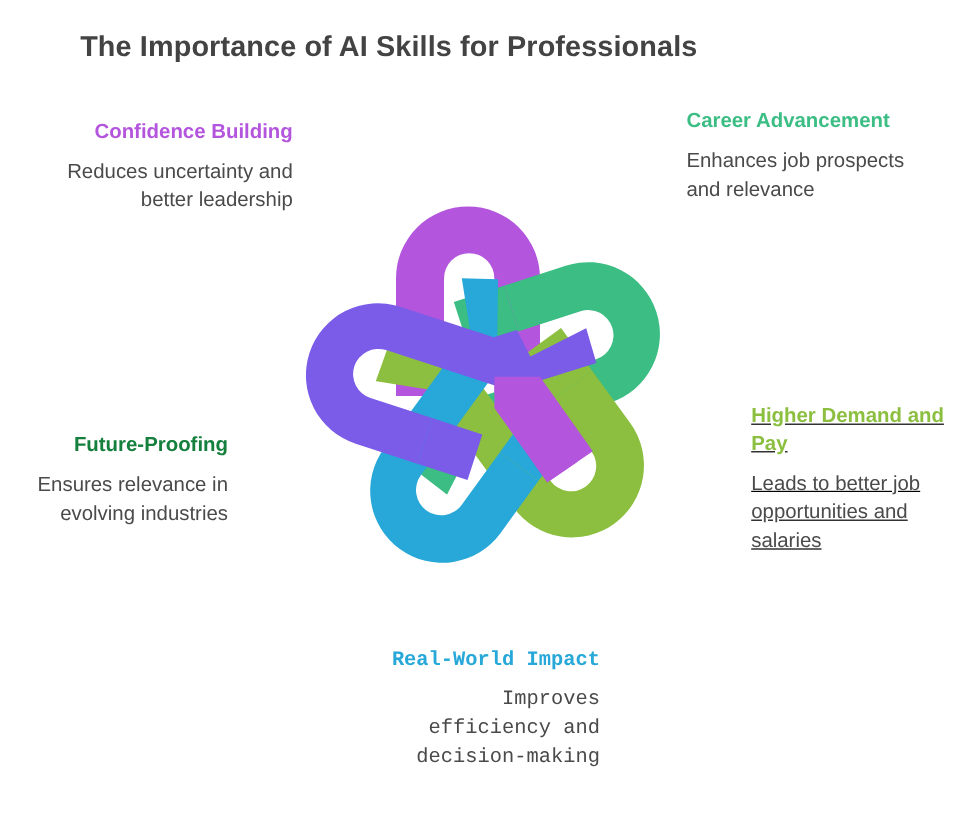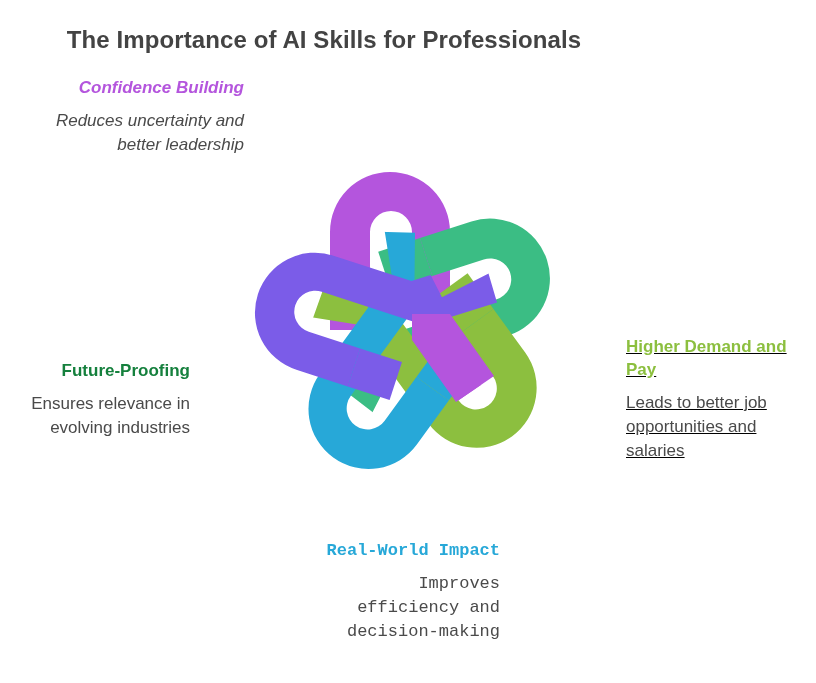--- a/index.html
+++ b/index.html
@@ -63,21 +63,21 @@
     line-height: 24px;
     color: #4a4a4a;
     margin: 0;
   }
 
   .callout.align-right { text-align: right; }
   .callout.align-left  { text-align: left; }
   .callout.align-center{ text-align: right; font-family: Liberation Mono, monospace; }
 
   
-  #callout-confidence      { left: 44px;  top: 76px;  width: 200px; font-style: italic; }
+  #callout-confidence      { left: 44px;  top: 98px;  width: 200px; }
   #callout-career          { left: 572px; top: 89px;  width: 210px; }
   #callout-higher-demand   { left: 626px; top: 335px; width: 190px; text-decoration: underline; }
   #callout-real-world      { left: 316px; top: 539px; width: 184px; }
   #callout-future-proofing { left: 10px;  top: 359px; width: 180px; }
 </style>
 </head>
 <body>
 
 <div id="infographic">
 
@@ -246,20 +246,24 @@
 
       </g>
     </svg>
   </div>
 
   <div class="callout align-right" id="callout-confidence">
     <div class="callout-title" style="color:#b455dd">Confidence Building</div>
     <div class="callout-desc">Reduces uncertainty and better leadership</div>
   </div>
 
+  <div class="callout align-left" id="callout-career">
+    <div class="callout-title" style="color:#3bbd84">Career Advancement</div>
+    <div class="callout-desc">Enhances job prospects and relevance</div>
+  </div>
 
   <div class="callout align-left" id="callout-higher-demand">
     <div class="callout-title" style="color:#8cbf3f">Higher Demand and Pay</div>
     <div class="callout-desc">Leads to better job opportunities and salaries</div>
   </div>
 
   <div class="callout align-center" id="callout-real-world">
     <div class="callout-title" style="color:#27a8d8">Real-World Impact</div>
     <div class="callout-desc">Improves efficiency and decision-making</div>
   </div>

